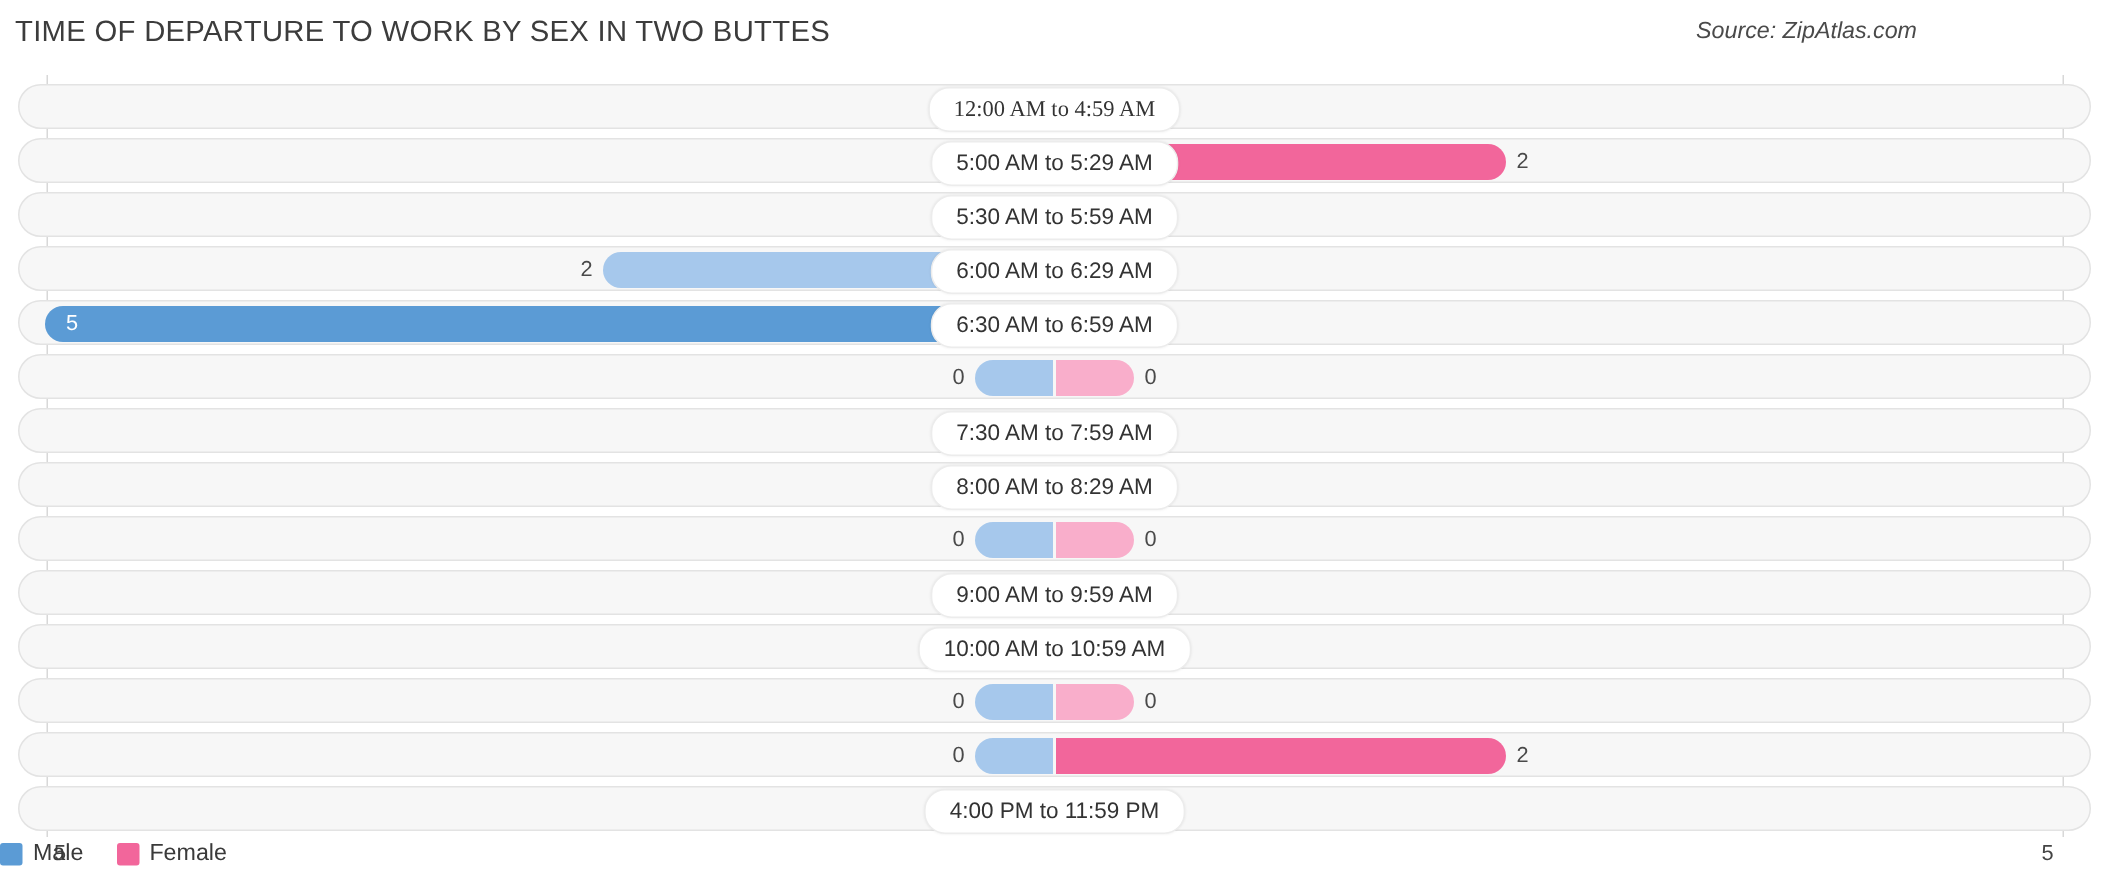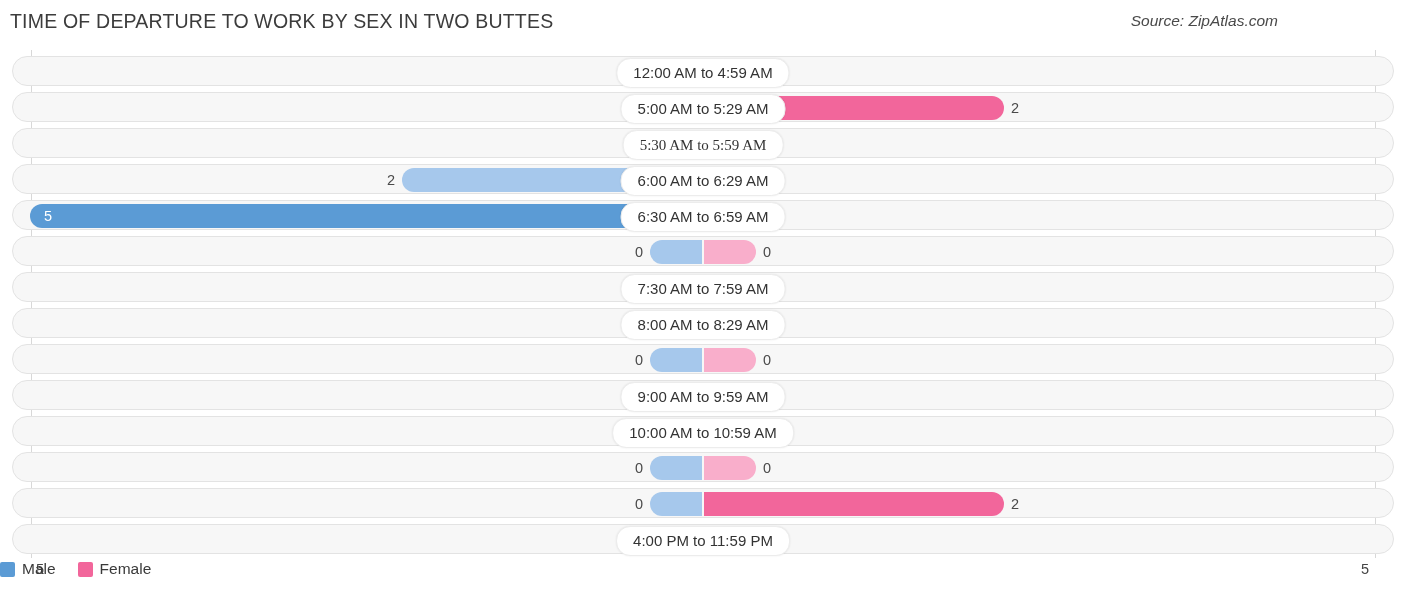--- a/index.html
+++ b/index.html
@@ -177,35 +177,35 @@
 
 <div id="header">
   <div id="chart-title">TIME OF DEPARTURE TO WORK BY SEX IN TWO BUTTES</div>
   <div id="source-label">Source: ZipAtlas.com</div>
 </div>
 
 <div id="plot">
   <div class="gridline" id="gridline-left"></div>
   <div class="gridline" id="gridline-right"></div>
   <div id="rows">
-      <div class="row" style="top: 6px;">
+      <div class="row" style="top: 6px; font-family: Liberation Serif, serif;">
         <div class="bar bar-male" style="width: 52px; right: 691px;"></div>
         <div class="bar bar-female" style="width: 52px; left: 691px;"></div>
         <div class="val val-male" style="right: 750px;">0</div>
         <div class="val val-female" style="left: 750px;">0</div>
         <div class="cat-pill">12:00 AM to 4:59 AM</div>
       </div>
       <div class="row" style="top: 42px;">
         <div class="bar bar-male" style="width: 52px; right: 691px;"></div>
         <div class="bar bar-female big" style="width: 300px; left: 691px;"></div>
         <div class="val val-male" style="right: 750px;">0</div>
         <div class="val val-female" style="left: 998px;">2</div>
         <div class="cat-pill">5:00 AM to 5:29 AM</div>
       </div>
-      <div class="row" style="top: 78px; font-family: Liberation Serif, serif;">
+      <div class="row" style="top: 78px;">
         <div class="bar bar-male" style="width: 52px; right: 691px;"></div>
         <div class="bar bar-female" style="width: 52px; left: 691px;"></div>
         <div class="val val-male" style="right: 750px;">0</div>
         <div class="val val-female" style="left: 750px;">0</div>
         <div class="cat-pill">5:30 AM to 5:59 AM</div>
       </div>
       <div class="row" style="top: 114px;">
         <div class="bar bar-male" style="width: 300px; right: 691px;"></div>
         <div class="bar bar-female" style="width: 52px; left: 691px;"></div>
         <div class="val val-male" style="right: 998px;">2</div>

